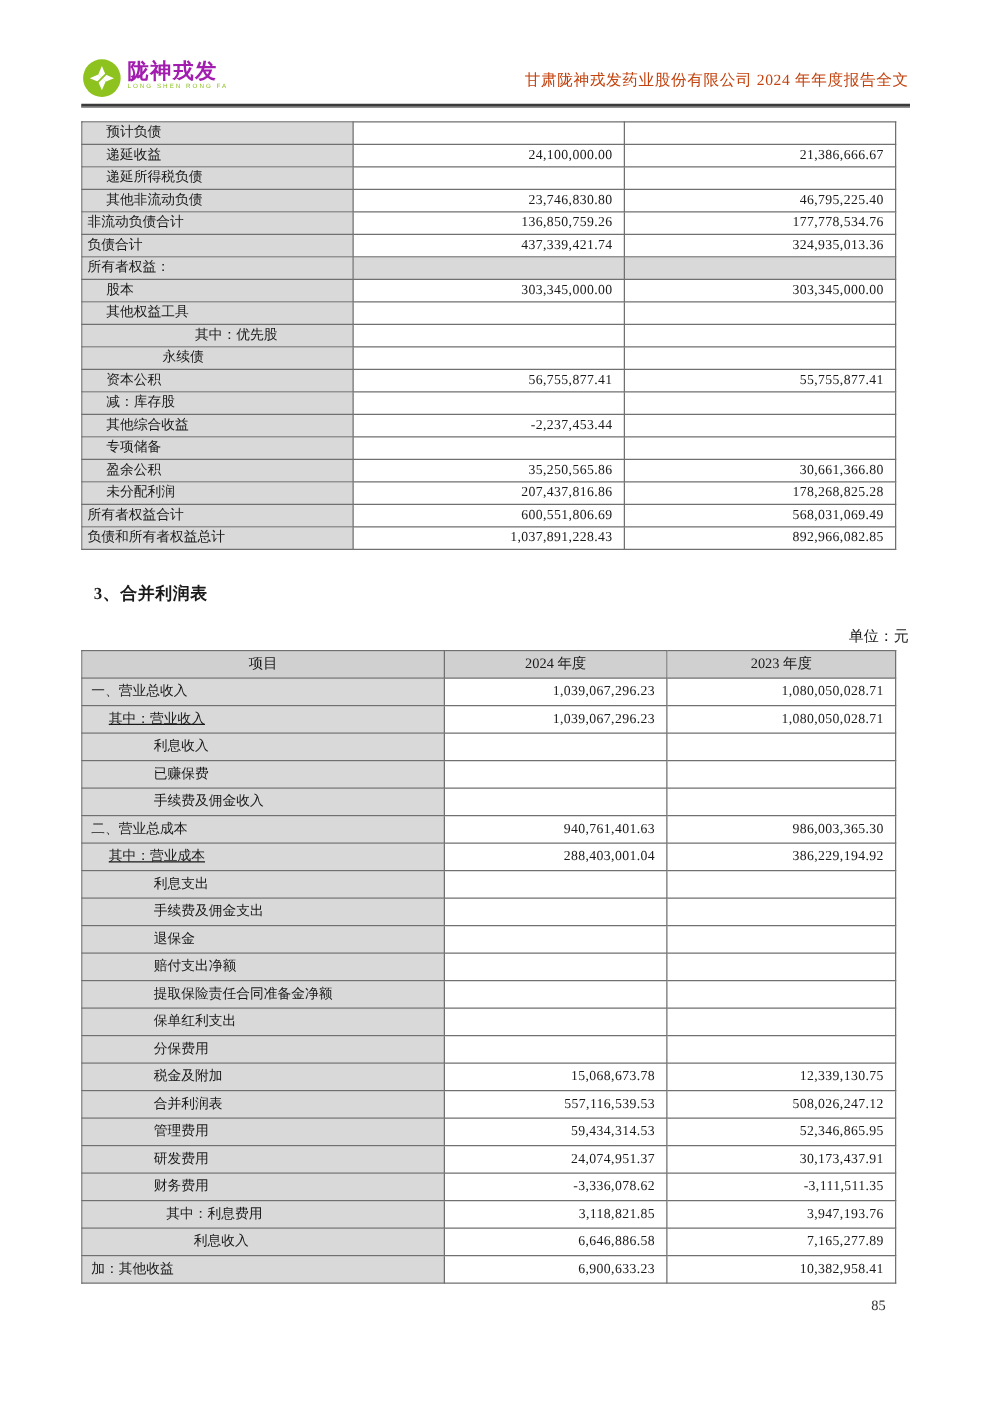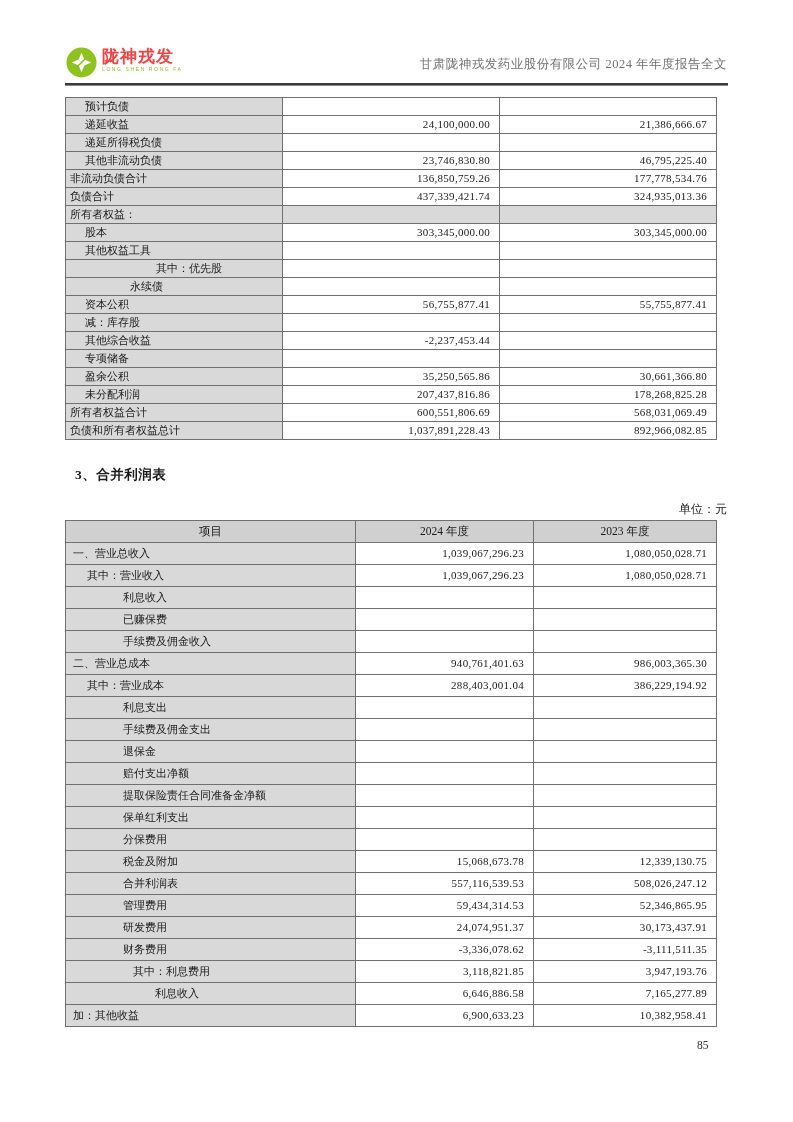--- a/index.html
+++ b/index.html
@@ -9,23 +9,23 @@
     width: 793px; height: 1122px;
     background: #fff;
     font-family: "Liberation Serif", "DejaVu Serif", serif;
     color: #1a1a1a;
     overflow: hidden;
   }
   
   .hdr-logo { position: absolute; left: 66px; top: 47px; display: flex; align-items: flex-start; }
   .logo-circle { width: 31px; height: 31px; flex: 0 0 auto; }
   .logo-txt { margin-left: 5px; display: flex; flex-direction: column; }
-  .logo-cn { font-size: 17px; font-weight: bold; color: #ef4444; letter-spacing: 1px; line-height: 19px; font-family: "Liberation Sans", sans-serif; }
+  .logo-cn { font-size: 17px; font-weight: bold; color: #a21caf; letter-spacing: 1px; line-height: 19px; font-family: "Liberation Sans", sans-serif; }
   .logo-en { font-size: 5px; color: #8dc21f; letter-spacing: 1.6px; line-height: 7px; font-family: "Liberation Sans", sans-serif; }
-  .hdr-title { position: absolute; right: 66px; top: 56px; font-size: 12.5px; color: #737373; letter-spacing: 0.5px; }
+  .hdr-title { position: absolute; right: 66px; top: 56px; font-size: 12.5px; color: #c2410c; letter-spacing: 0.5px; }
   .hdr-rule { position: absolute; left: 65px; right: 65px; top: 83px; height: 3px; background: #3a3a3a; border-bottom: 1px solid #888; }
   
   table { border-collapse: collapse; table-layout: fixed; width: 651px; }
   td, th { border: 1px solid #707070; font-size: 11px; font-weight: normal; overflow: hidden; white-space: nowrap; }
   .tbl1 { position: absolute; left: 65px; top: 97px; }
   .tbl1 td { line-height: 13px; padding: 2px 4px; }
   .tbl1 col.c1 { width: 217px; } .tbl1 col.c2 { width: 217px; } .tbl1 col.c3 { width: 217px; }
   .tbl2 { position: absolute; left: 65px; top: 520px; padding-left: 42px; }
   .tbl2 td, .tbl2 th { line-height: 13px; padding: 4px 4px; }
   .tbl2 col.c1 { width: 290px; } .tbl2 col.c2 { width: 178px; } .tbl2 col.c3 { width: 183px; }
@@ -33,21 +33,21 @@
   .num { text-align: right; padding-right: 9px !important; background: #fff; letter-spacing: 0.3px; }
   .rowshade .num { background: #d9d9d9; }
   .tbl2 th { background: #d0d0d0; text-align: center; font-size: 11.5px; }
   
   .t1-i0 { padding-left: 4px !important; }
   .t1-i1 { padding-left: 19px !important; }
   .t1-i2 { padding-left: 34px !important; text-align: center; }
   .t1-i3 { padding-left: 64px !important; }
   
   .t2-i0 { padding-left: 7px !important; }
-  .t2-i1 { padding-left: 21px !important; }
+  .t2-i1 { padding-left: 21px !important; text-decoration: underline; }
   .t2-i2 { padding-left: 57px !important; }
   .t2-i3 { padding-left: 67px !important; }
   .t2-i4 { padding-left: 89px !important; }
   
   .sec-title { position: absolute; left: 75px; top: 466px; font-size: 13.5px; font-weight: bold; letter-spacing: 0.5px; }
   .unit-label { position: absolute; right: 66px; top: 501px; font-size: 12px; }
   .page-num { position: absolute; right: 66px; top: 1039px; width: 30px; font-size: 11.5px; color: #333; }
 </style>
 </head>
 <body>

